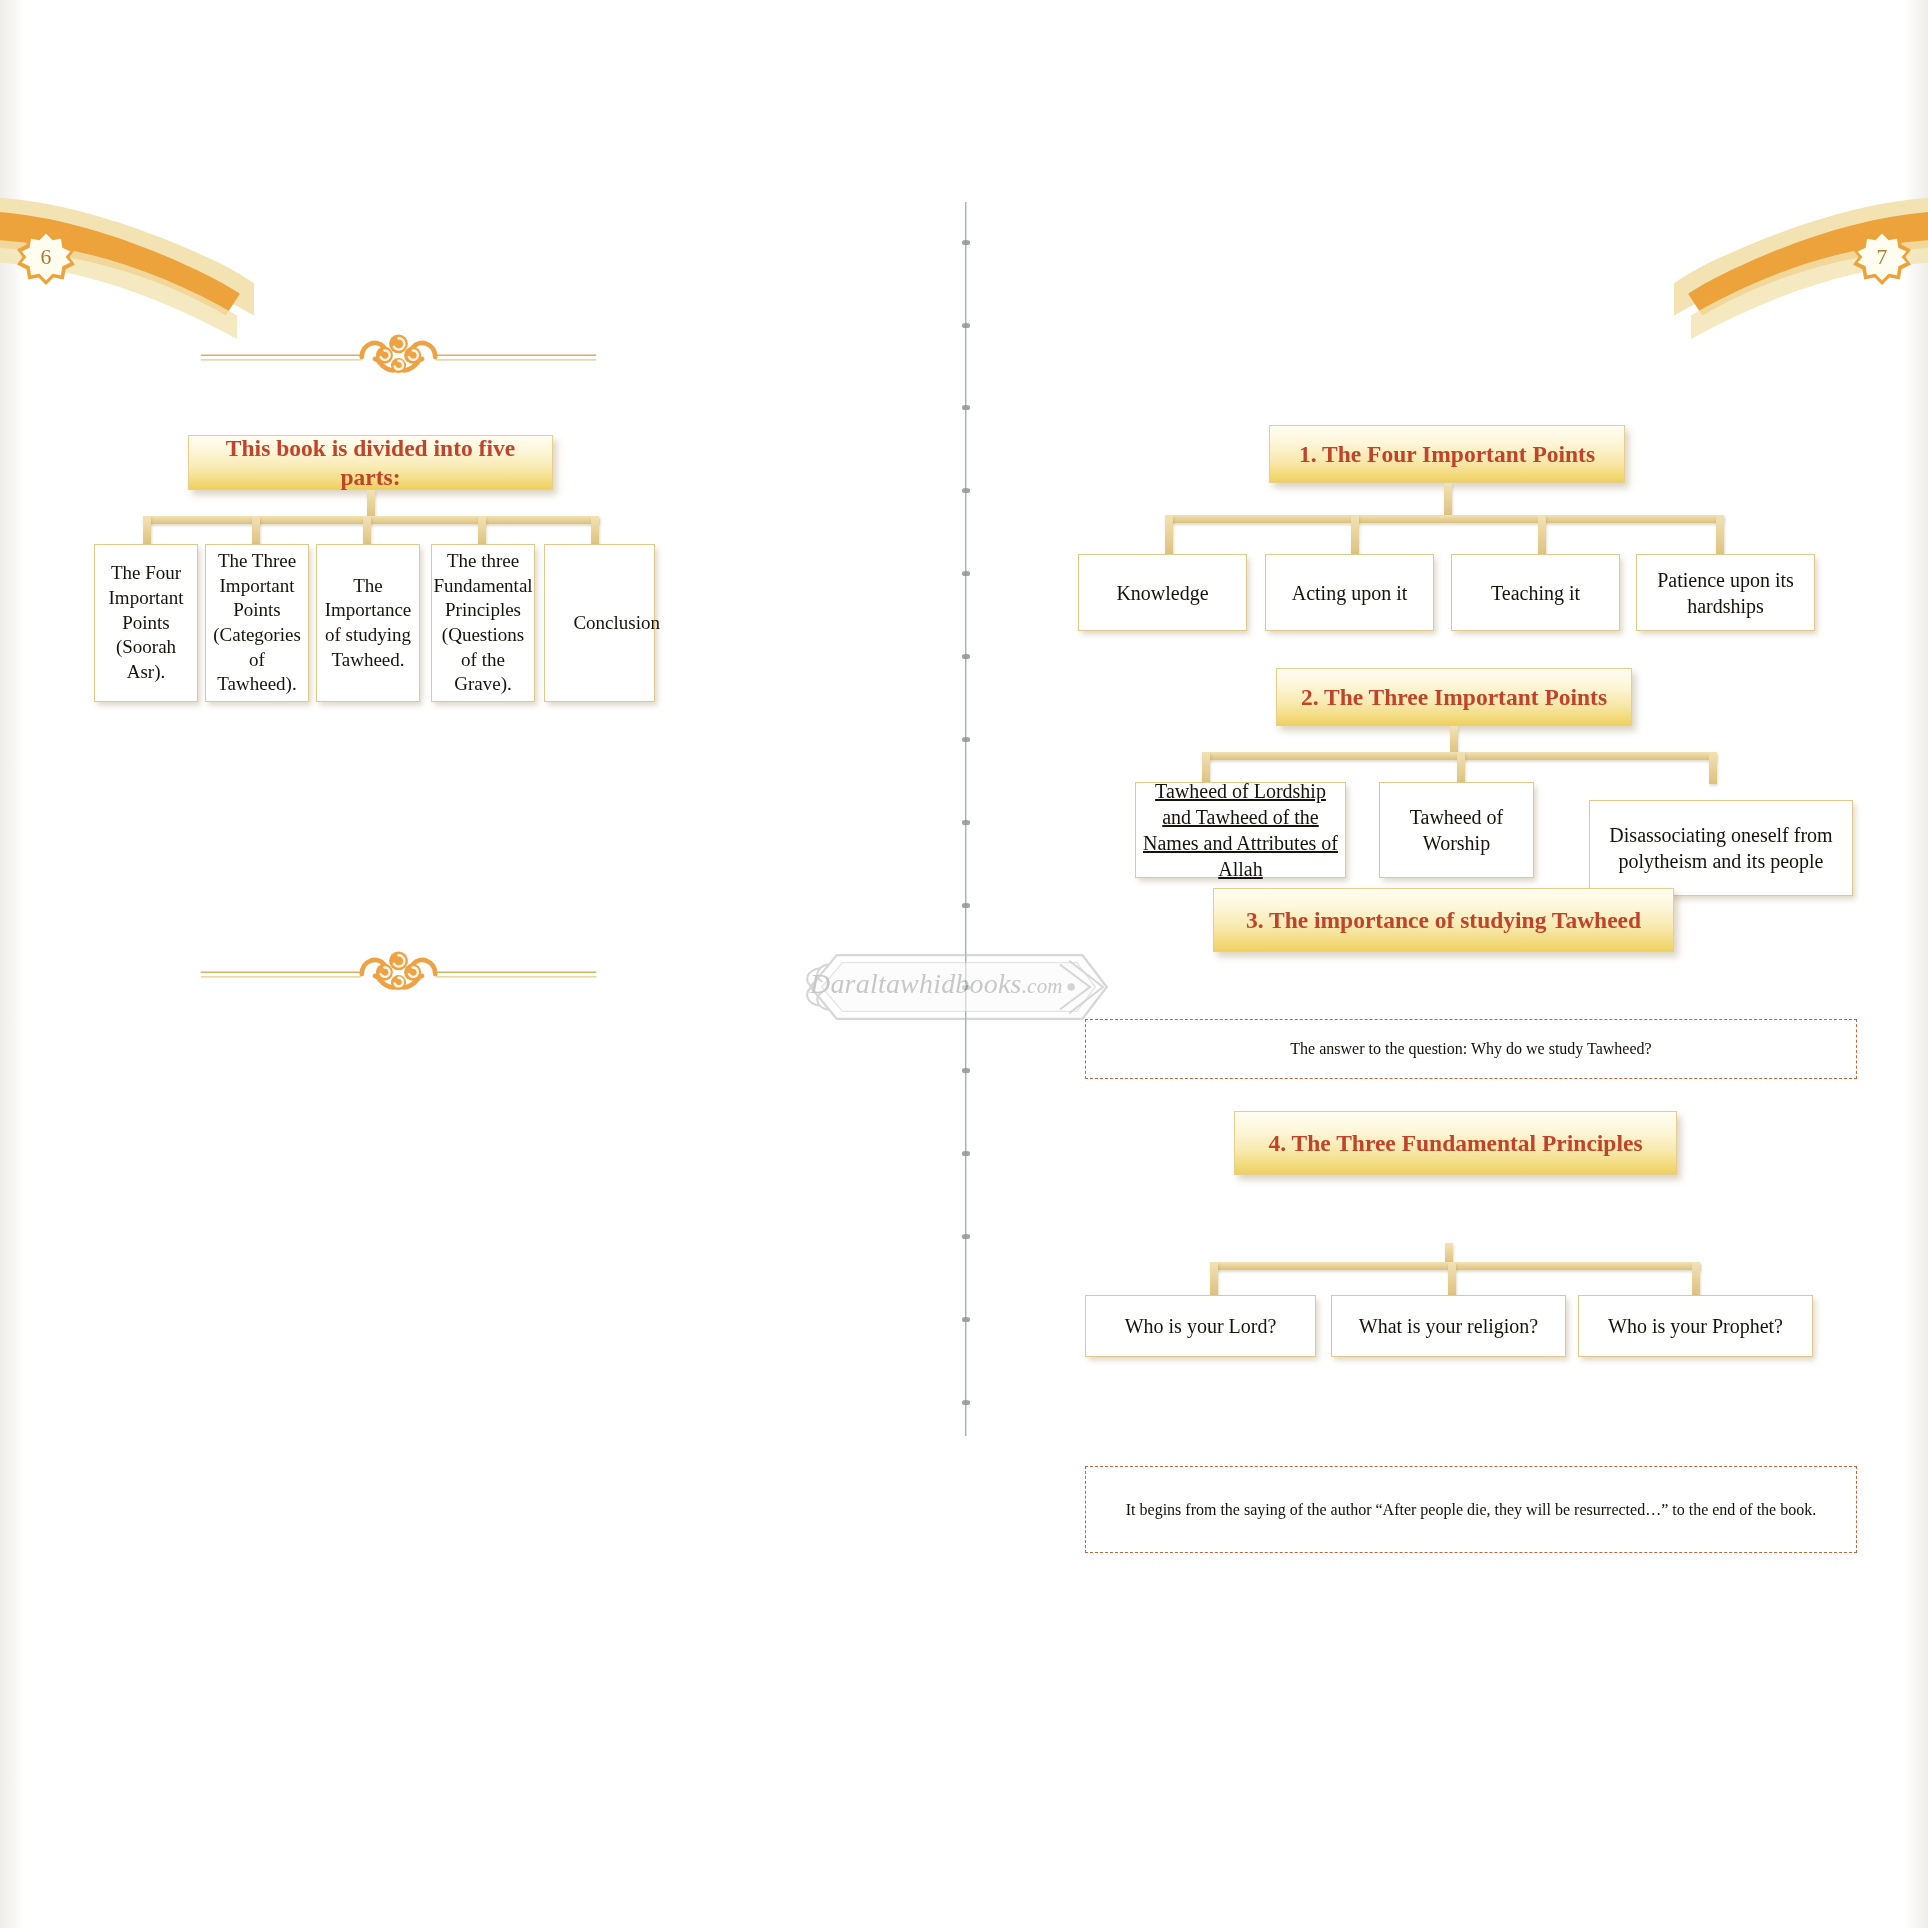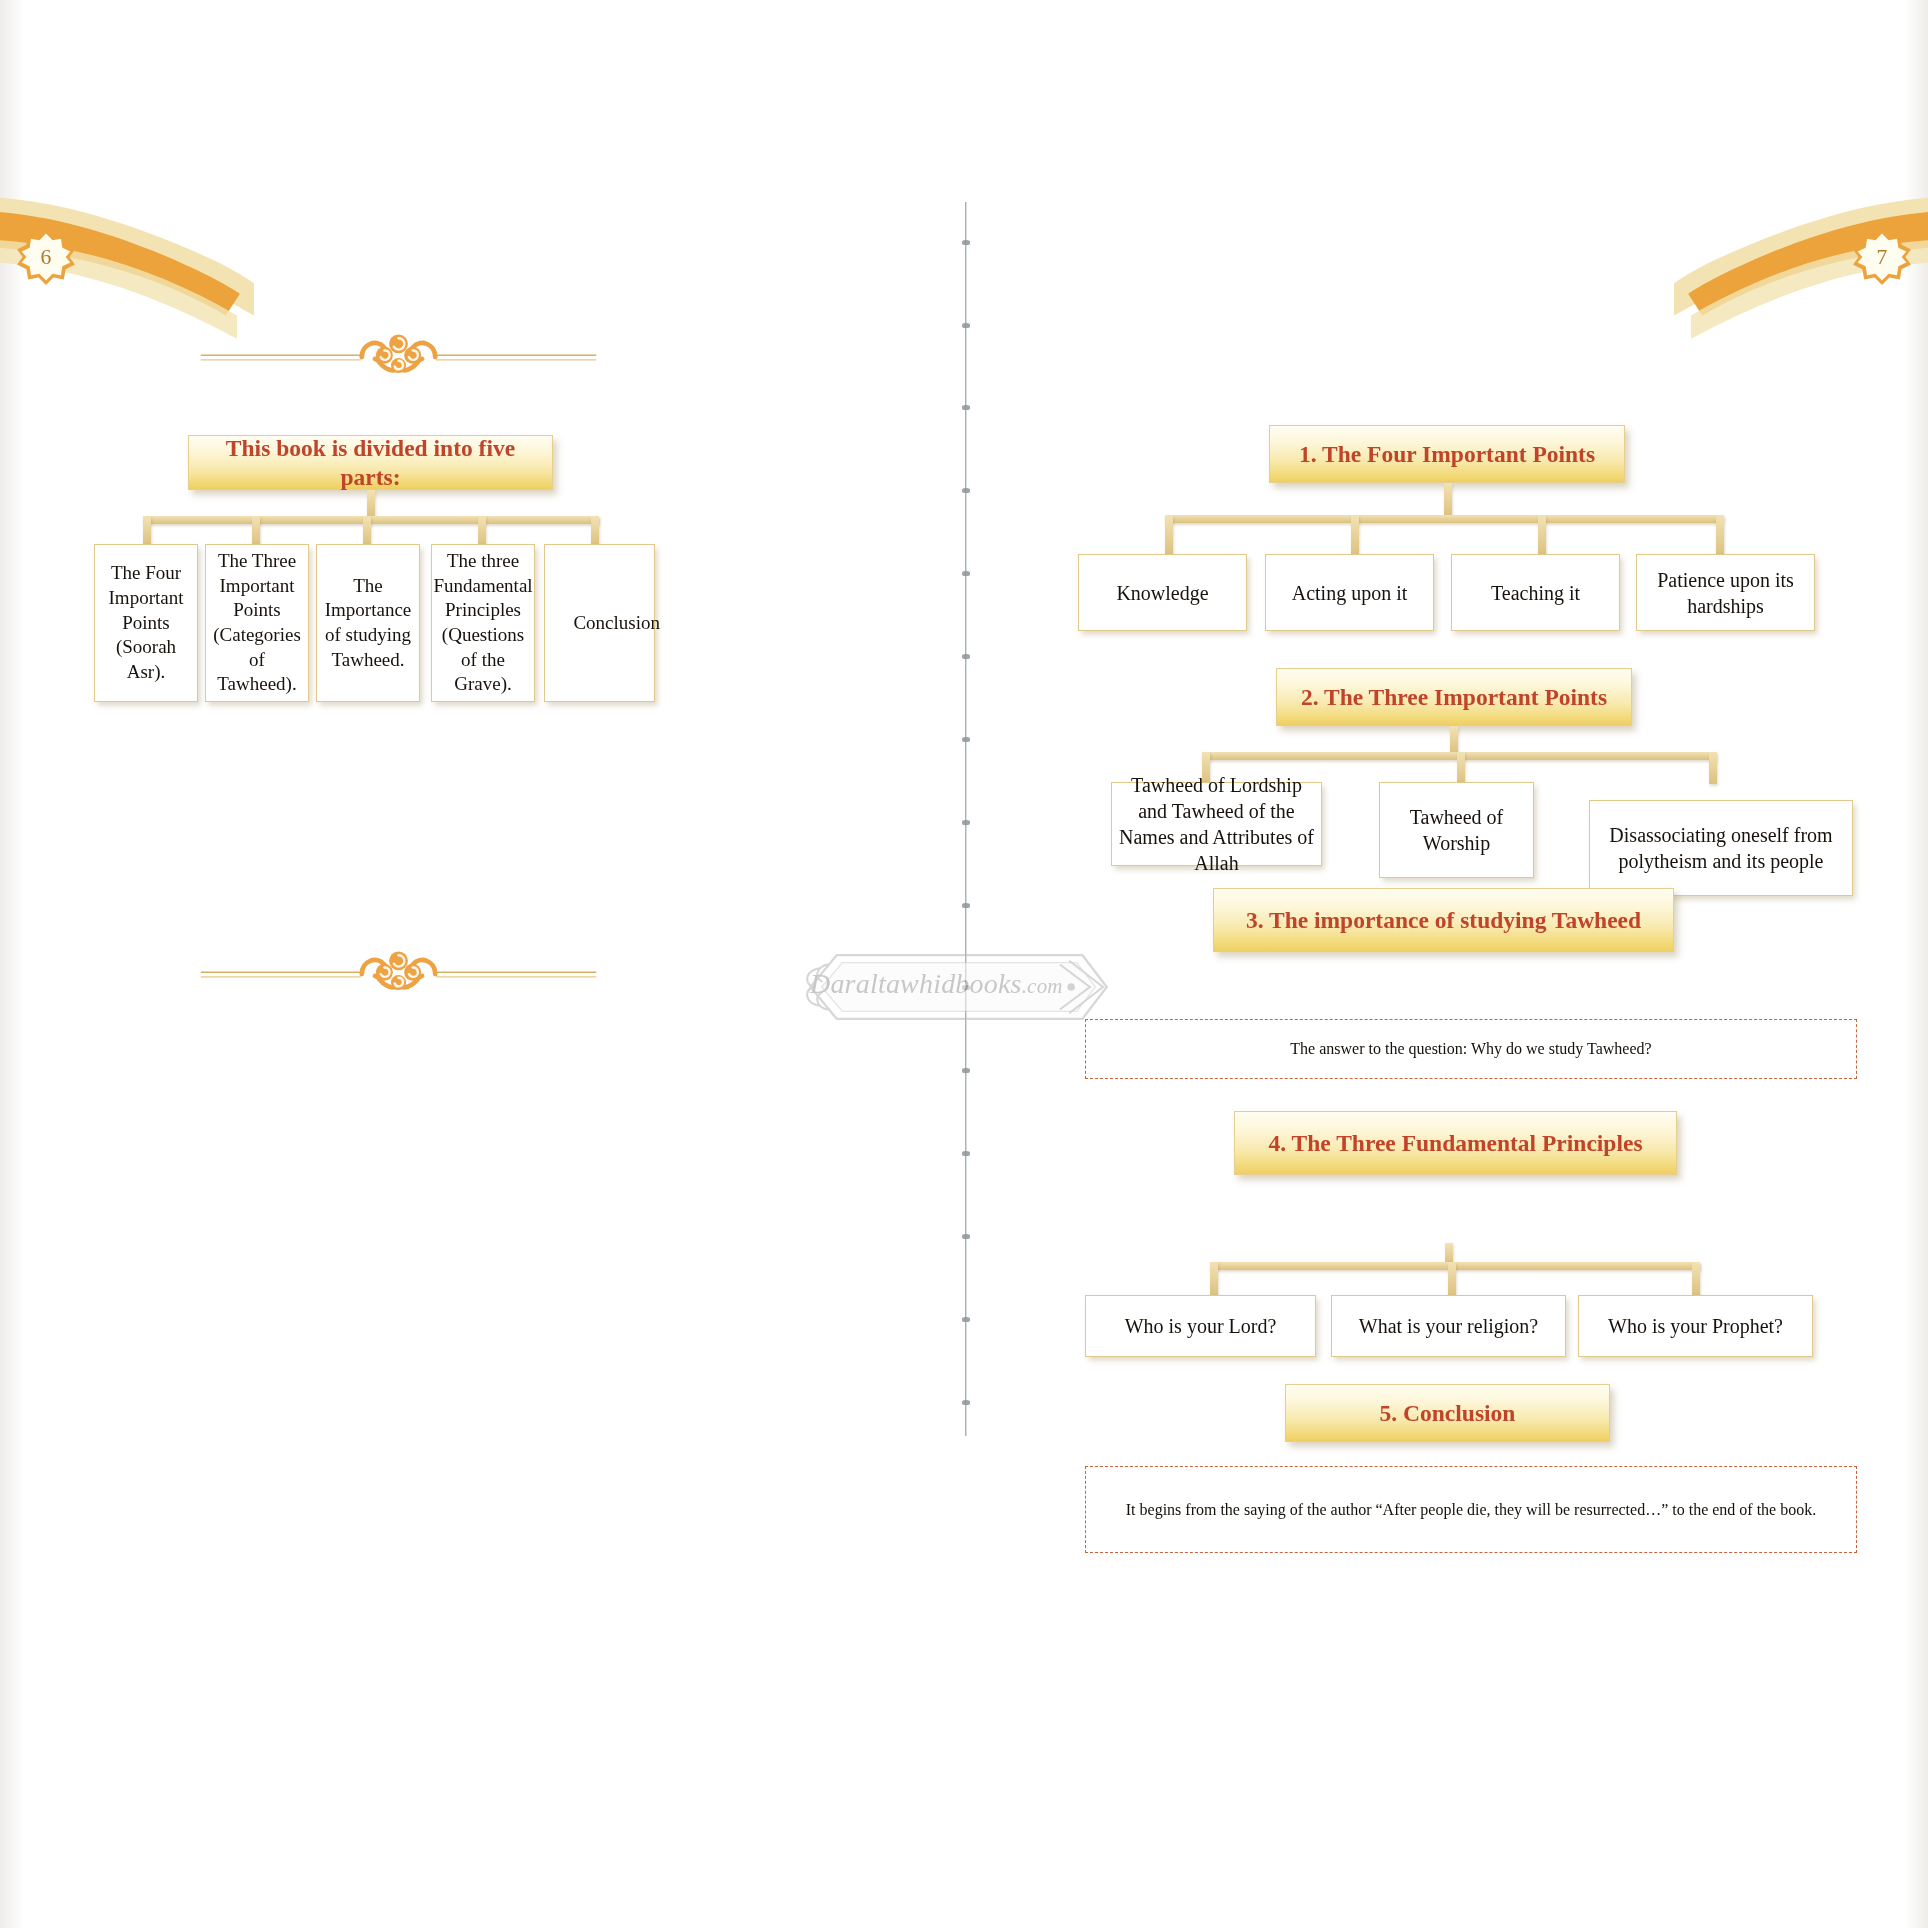--- a/index.html
+++ b/index.html
@@ -349,42 +349,41 @@
   <div class="leaf-box fs-leaf" style="left:1636px; top:554px; width:179px; height:77px;">Patience upon its hardships</div>
 
   <div class="gold-box fs-head" style="left:1276px; top:668px; width:356px; height:58px;">2. The Three Important Points</div>
 
   <div class="conn v" style="left:1450px; top:726px; height:28px;"></div>
   <div class="conn h" style="left:1202px; top:752px; width:514px;"></div>
   <div class="conn v" style="left:1202px; top:752px; height:32px;"></div>
   <div class="conn v" style="left:1457px; top:752px; height:32px;"></div>
   <div class="conn v" style="left:1709px; top:752px; height:32px;"></div>
 
-  <div class="leaf-box fs-leaf" style="left:1111px; top:782px; width:211px; height:84px;">Tawheed of Lordship and Tawheed of the Names and Attributes of Allah</div>
+  <div class="leaf-box fs-leaf" style="left:1135px; top:782px; width:211px; height:96px;text-decoration:underline;">Tawheed of Lordship and Tawheed of the Names and Attributes of Allah</div>
   <div class="leaf-box fs-leaf" style="left:1379px; top:782px; width:155px; height:96px;">Tawheed of Worship</div>
   <div class="leaf-box fs-leaf" style="left:1589px; top:800px; width:264px; height:96px;">Disassociating oneself from polytheism and its people</div>
 
   <div class="gold-box fs-head" style="left:1213px; top:888px; width:461px; height:64px;">3. The importance of studying Tawheed</div>
 
   <div class="dashed-box fs-note" style="left:1085px; top:1019px; width:772px; height:60px;">The answer to the question: Why do we study Tawheed?</div>
 
   <div class="gold-box fs-head" style="left:1234px; top:1111px; width:443px; height:64px;">4. The Three Fundamental Principles</div>
 
 
   <div class="conn v" style="left:1445px; top:1243px; height:21px;"></div>
   <div class="conn h" style="left:1210px; top:1262px; width:490px;"></div>
   <div class="conn v" style="left:1210px; top:1262px; height:34px;"></div>
   <div class="conn v" style="left:1448px; top:1262px; height:34px;"></div>
   <div class="conn v" style="left:1692px; top:1262px; height:34px;"></div>
 
   <div class="leaf-box fs-leaf" style="left:1085px; top:1295px; width:231px; height:62px;">Who is your Lord?</div>
   <div class="leaf-box fs-leaf" style="left:1331px; top:1295px; width:235px; height:62px;">What is your religion?</div>
   <div class="leaf-box fs-leaf" style="left:1578px; top:1295px; width:235px; height:62px;">Who is your Prophet?</div>
 
-  <div class="gold-box fs-head" style="left:1285px; top:1384px; width:325px; height:58px;">5. Conclusion</div>
 
   <div class="dashed-box fs-note" style="left:1085px; top:1466px; width:772px; height:87px;">It begins from the saying of the author “After people die, they will be resurrected…” to the end of the book.</div>
 
   <div id="watermark">
     <svg width="377" height="90" viewBox="0 0 400 96" style="position:absolute;left:0;top:0;">
       <path d="M40,48 L68,14 L330,14 L356,48 L330,82 L68,82 Z" fill="none" stroke="#b8b8b8" stroke-width="2.5"></path>
       <path d="M52,48 L74,22 L324,22 L344,48 L324,74 L74,74 Z" fill="#fafafa" stroke="#cfcfcf" stroke-width="1.4"></path>
       <g fill="none" stroke="#b5b5b5" stroke-width="2.2" stroke-linecap="round">
         <path d="M50,28 C36,30 32,42 42,48 C32,54 36,66 50,68"></path>
         <path d="M58,24 C46,27 44,38 52,42"></path>

